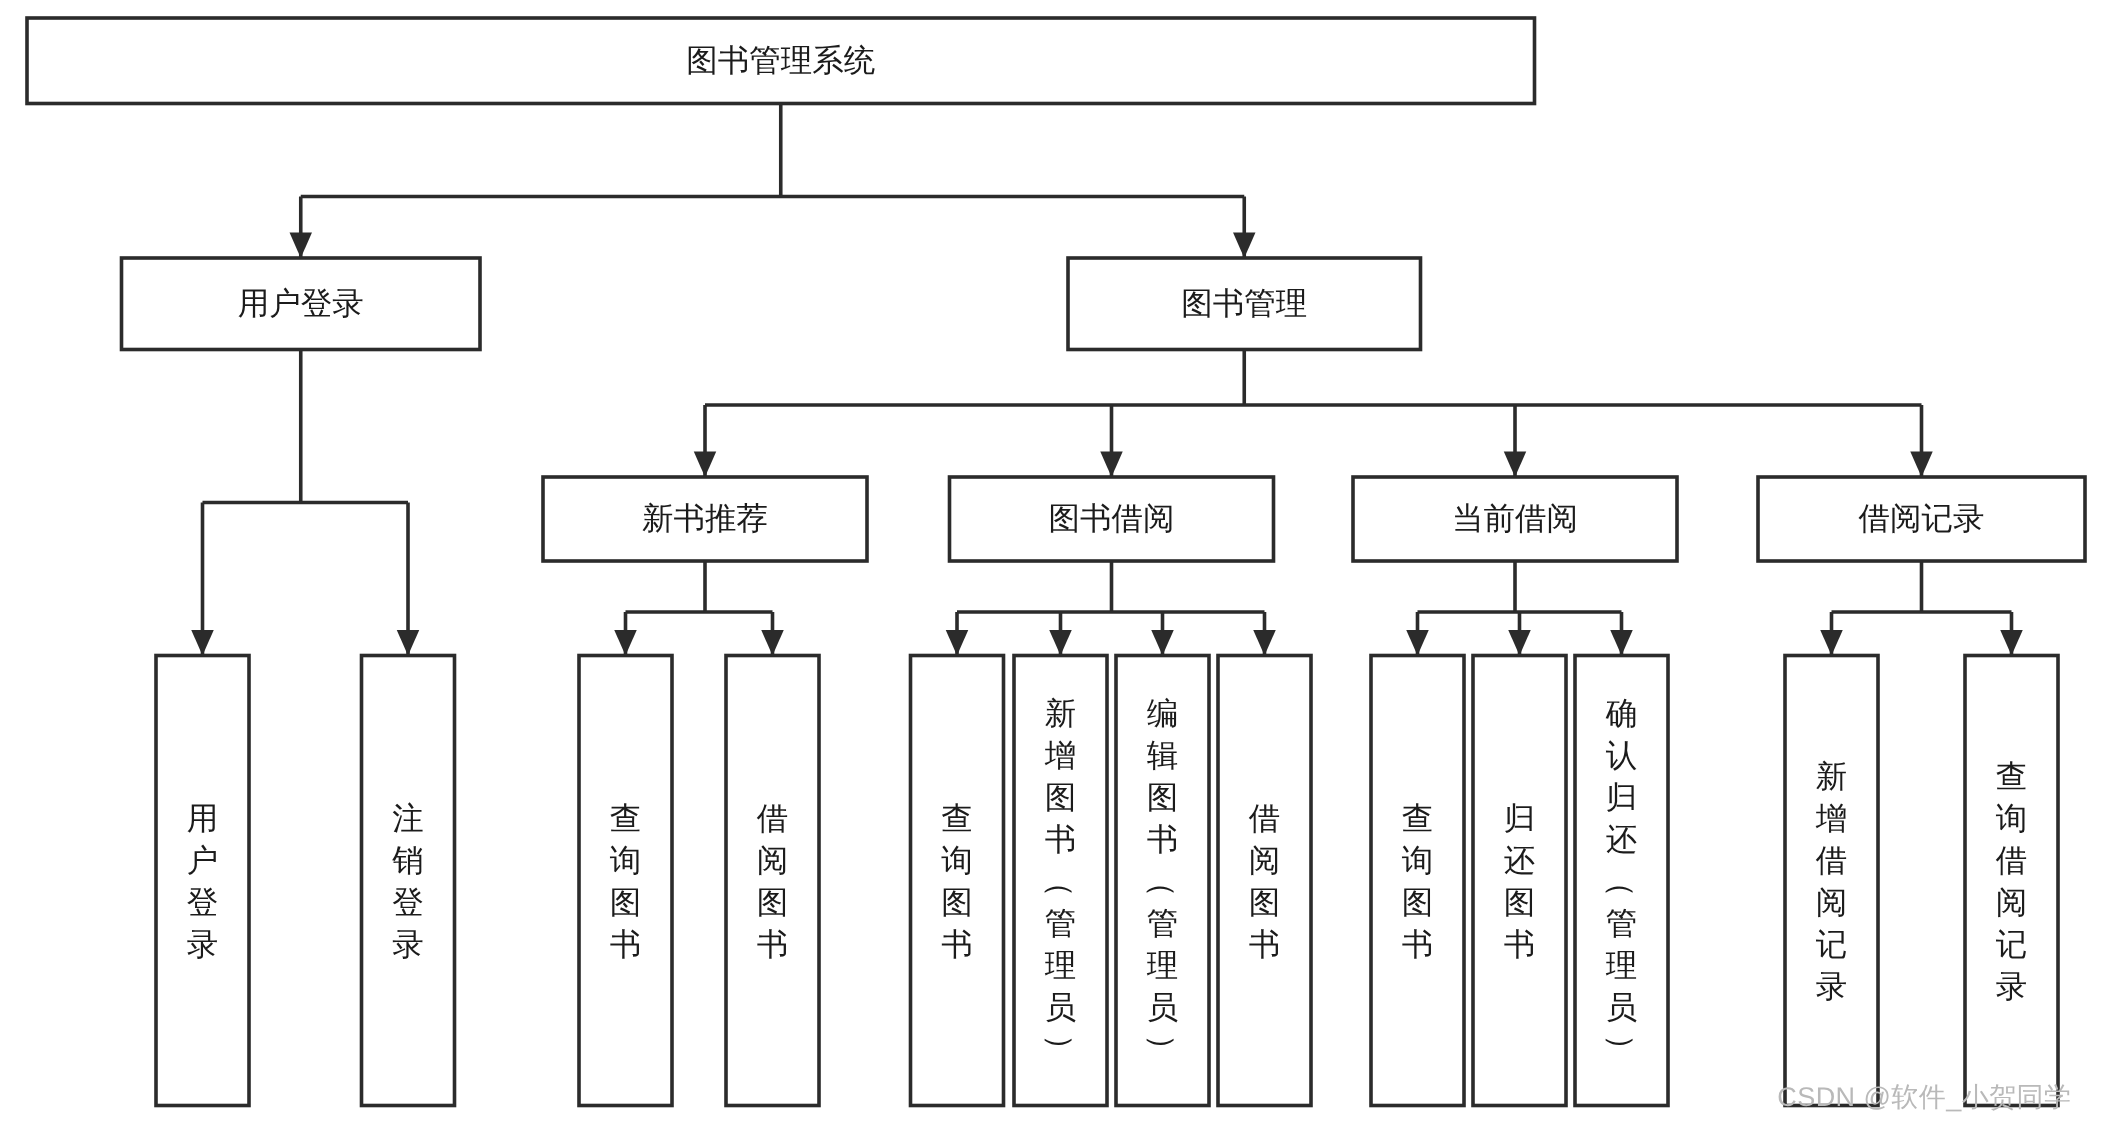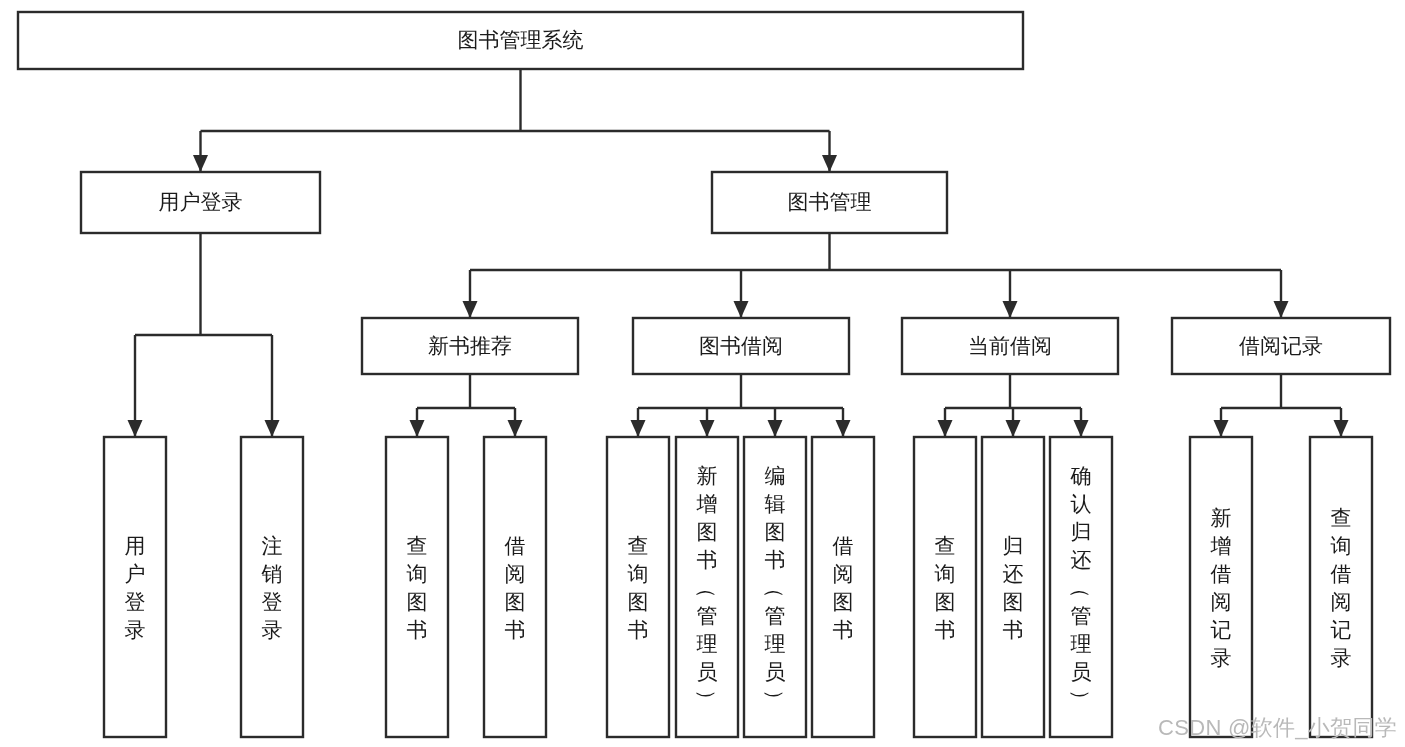--- a/index.html
+++ b/index.html
@@ -49,24 +49,24 @@
     dominant-baseline: middle;
   }
   .node-label-v {
     font-family: "Liberation Sans", "DejaVu Sans", sans-serif;
     font-size: 21px;
     fill: #1b1b1b;
     text-anchor: middle;
   }
   .watermark {
     position: absolute;
-    right: 8px;
+    right: 24px;
     bottom: 4px;
     font-family: "Liberation Sans", "DejaVu Sans", sans-serif;
-    font-size: 22px;
+    font-size: 18px;
     color: #b9b9b9;
     white-space: nowrap;
     letter-spacing: 0.3px;
   }
 </style>
 </head>
 <body>
 
 <div id="diagram-root">
   <svg class="chart-svg" id="chart-svg" viewBox="0 0 1405 747" xmlns="http://www.w3.org/2000/svg">

